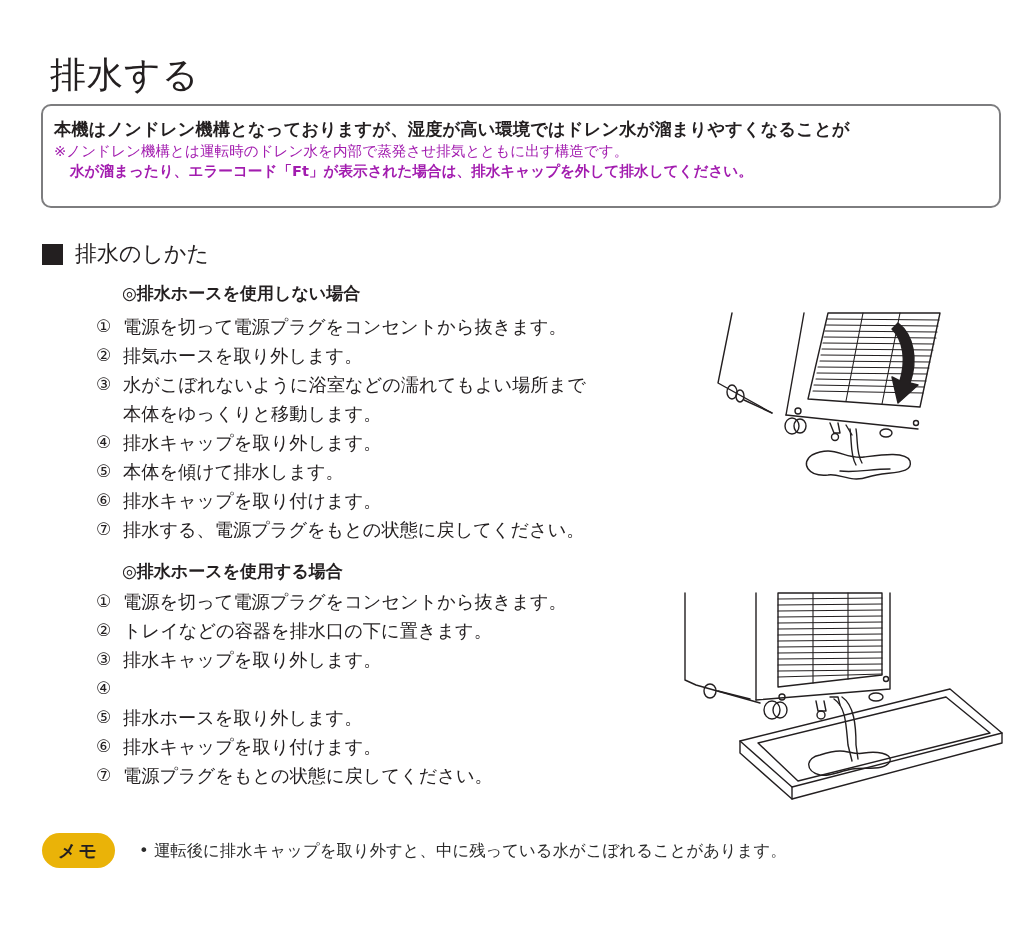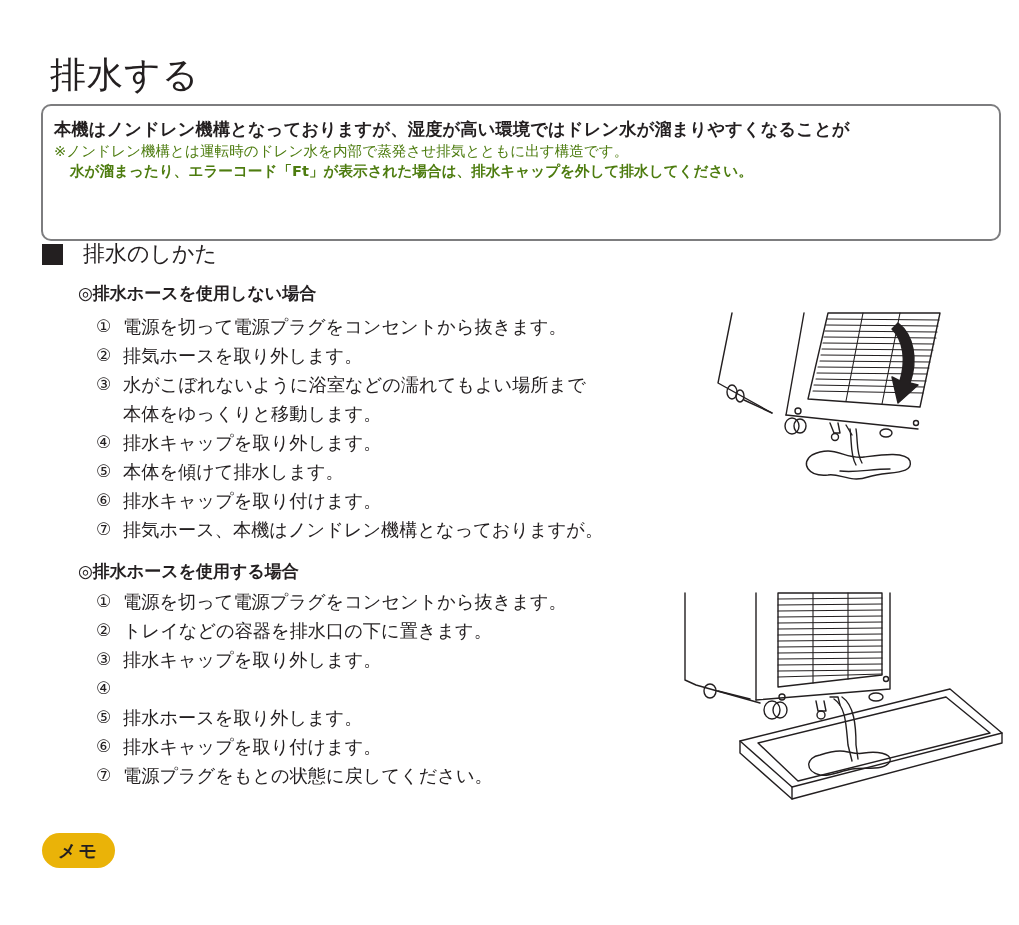--- a/index.html
+++ b/index.html
@@ -7,41 +7,41 @@
     width: 1019px; height: 925px; position: relative; overflow: hidden;
     font-family: "DejaVu Sans", "Liberation Sans", sans-serif;
     color: #231f20;
   }
   .page-title {
     position: absolute; left: 42px; top: 44px;
     font-size: 36px; line-height: 46px; font-weight: normal; letter-spacing: 1px;
     margin: 8px;
   }
   .callout {
-    position: absolute; left: 41px; top: 104px; width: 960px; height: 137px;
+    position: absolute; left: 41px; top: 104px; width: 960px; height: 104px;
     border: 2.5px solid #7d7d7f; border-radius: 10px; box-sizing: border-box;
     padding: 11px 10px 0 11px;
   }
   .callout .bold-line {
     font-size: 17.2px; line-height: 24px; font-weight: bold; white-space: nowrap;
     letter-spacing: 0.2px;
   }
   .callout .note-line {
-    font-size: 14.6px; line-height: 20px; white-space: nowrap; color: #4d7c0f;
+    font-size: 14.6px; line-height: 20px; white-space: nowrap; color: #a21caf;
   }
   .callout .note-line.indent { padding-left: 16px; font-weight: bold; }
   .section-heading {
     position: absolute; left: 42px; top: 238px;
-    font-size: 22px; line-height: 32px; display: flex; align-items: center; gap: 8px;
+    font-size: 22px; line-height: 32px; display: flex; align-items: center;
   }
   .section-heading .square {
     width: 21px; height: 21px; background: #231f20; margin-right: 12px; display: inline-block;
   }
   .case-heading {
-    position: absolute; font-size: 17px; line-height: 24px; font-weight: bold; white-space: nowrap;
+    position: absolute; font-size: 17px; line-height: 24px; font-weight: bold; white-space: nowrap; margin-left: 44px;
   }
   .case-heading .mark { font-weight: normal; }
   .steps {
     position: absolute; left: 96px; margin: 0; padding: 0; list-style: none;
   }
   .steps li {
     font-size: 18.2px; line-height: 29px; white-space: nowrap; display: flex;
   }
   .steps li .num { width: 27px; flex: none; font-size: 17px; }
   .steps li .txt { white-space: pre-line; }
@@ -98,21 +98,21 @@
   <li>
       <span class="num">⑤</span>
       <span class="txt">本体を傾けて排水します。</span>
     </li>
   <li>
       <span class="num">⑥</span>
       <span class="txt">排水キャップを取り付けます。</span>
     </li>
   <li>
       <span class="num">⑦</span>
-      <span class="txt">排気ホース、本機はノンドレン機構となっておりますが。</span>
+      <span class="txt">排水する、電源プラグをもとの状態に戻してください。</span>
     </li>
 </ol>
 
 <svg class="illust" style="left:700px; top:305px;" width="260" height="185" viewBox="0 0 260 185" fill="none" stroke="#231f20" stroke-width="1.4" stroke-linejoin="round" stroke-linecap="round">
 
   <path d="M32 8 L18 78 L72 108"></path>
   <path d="M104 8 L86 110"></path>
 
   <path d="M86 110 L218 124"></path>
 
@@ -234,13 +234,17 @@
   <path d="M60 156 L270 104 L322 148 L322 158 L112 214 L60 168 Z"></path>
   <path d="M60 156 L112 202 L322 148"></path>
   <path d="M112 202 L112 214"></path>
   <path d="M78 158 L266 112 L310 148 L118 196 Z"></path>
 
   <path d="M140 170 C 126 172, 124 186, 140 190 C 150 192, 160 186, 172 184 C 186 182, 206 186, 210 176 C 212 168, 196 166, 184 168 C 176 170, 168 166, 160 166 C 152 166, 146 168, 140 170 Z"></path>
 </svg>
 
 <div class="memo">
   <div class="badge">メモ</div>
+  <div class="memo-text">
+    <span>•</span>
+    <span>運転後に排水キャップを取り外すと、中に残っている水がこぼれることがあります。</span>
+  </div>
 </div>
 
 </body></html>

